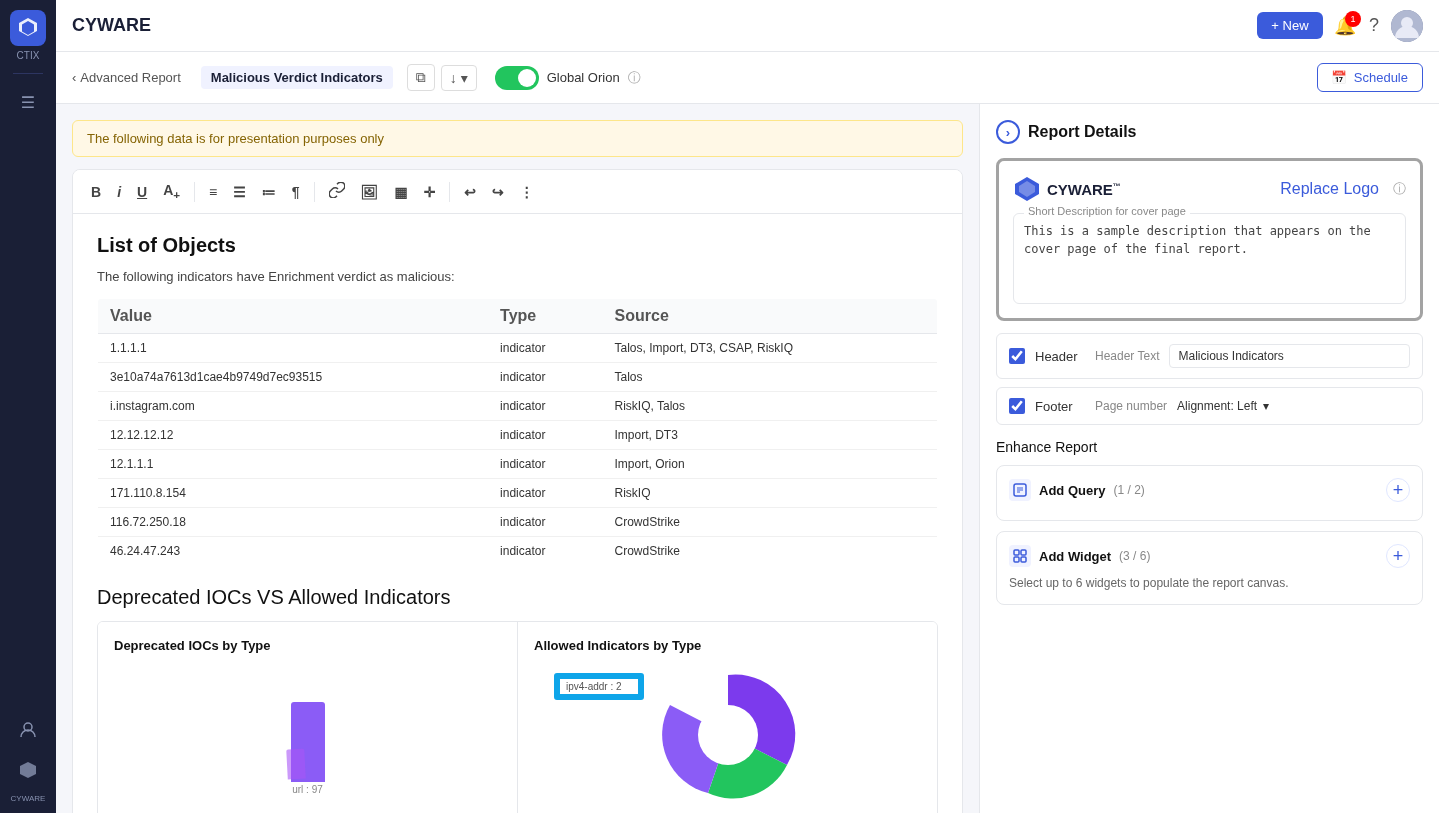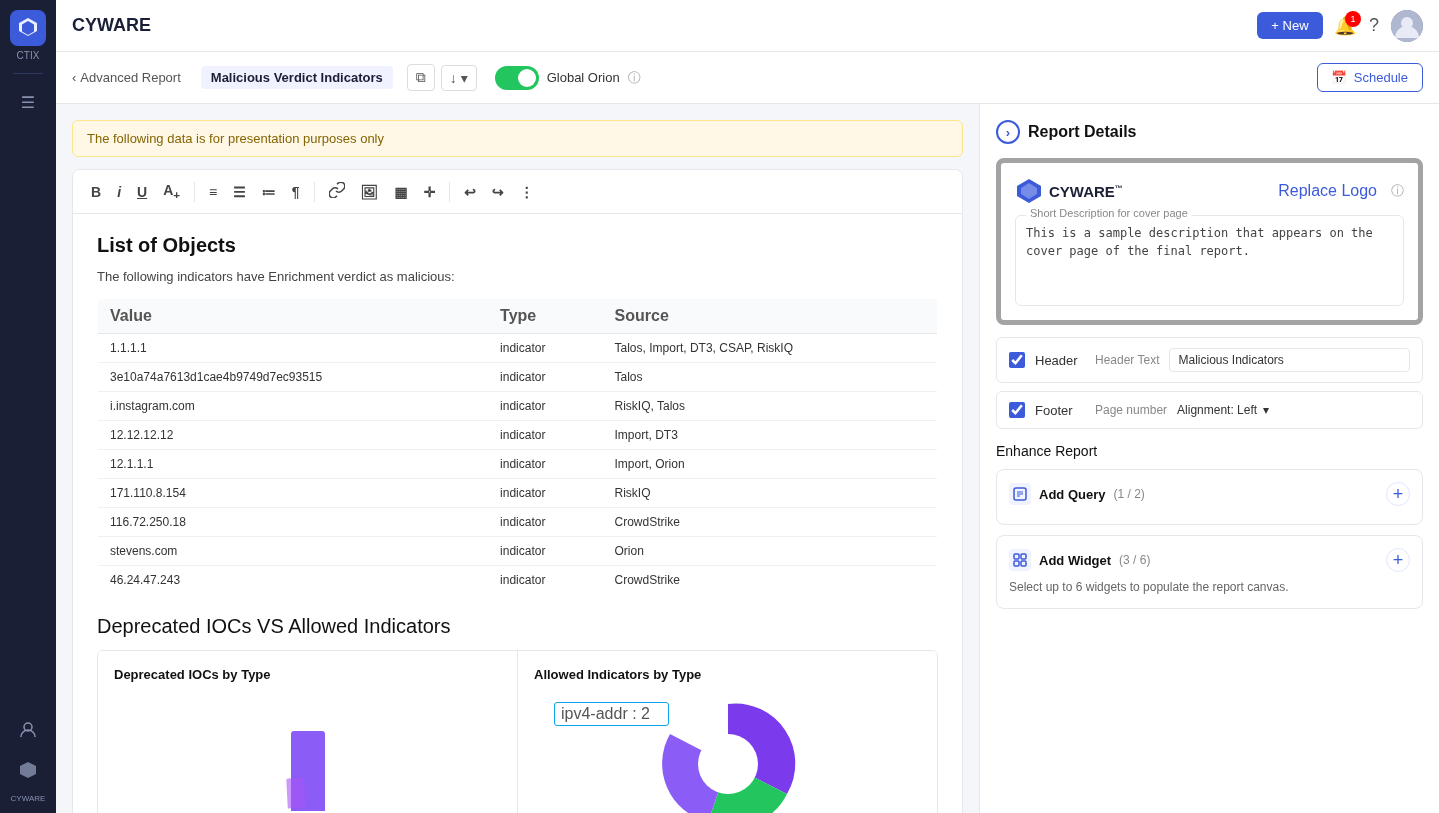--- a/index.html
+++ b/index.html
@@ -82,21 +82,21 @@
 
     
     .right-panel { width: 460px; background: white; border-left: 1px solid #e5e7eb; overflow-y: auto; padding: 16px; flex-shrink: 0; }
 
     
     .report-details-header { display: flex; align-items: center; gap: 8px; margin-bottom: 14px; }
     .expand-btn { width: 24px; height: 24px; border: 2px solid #3b5bdb; border-radius: 50%; background: white; color: #3b5bdb; cursor: pointer; font-size: 13px; font-weight: 700; display: flex; align-items: center; justify-content: center; }
     .report-details-title { font-size: 16px; font-weight: 700; color: #111; }
 
     
-    .logo-section { border: 5px solid #a3a3a3; border-radius: 8px; padding: 14px; margin-bottom: 12px; }
+    .logo-section { border: 3px solid #a3a3a3; border-radius: 8px; padding: 14px; margin-bottom: 12px; }
     .logo-row { display: flex; align-items: center; gap: 10px; margin-bottom: 10px; }
     .cyware-logo { display: flex; align-items: center; gap: 6px; }
     .logo-diamond { width: 28px; height: 28px; }
     .replace-logo-btn { color: #3b5bdb; font-size: 16px; cursor: pointer; text-decoration: none; }
     .info-circle { color: #aaa; cursor: pointer; margin-left: 4px; }
 
     
     .desc-field { position: relative; border: 1px solid #e5e7eb; border-radius: 6px; padding: 8px 10px; }
     .desc-label { position: absolute; top: -9px; left: 10px; background: white; padding: 0 4px; font-size: 11px; color: #888; }
     .desc-textarea { width: 100%; border: none; outline: none; font-size: 12px; color: #444; resize: none; min-height: 70px; line-height: 1.5; }
@@ -271,25 +271,20 @@
                   <td>171.110.8.154</td>
                   <td>indicator</td>
                   <td>RiskIQ</td>
                 </tr>
                 <tr>
                   <td>116.72.250.18</td>
                   <td>indicator</td>
                   <td>CrowdStrike</td>
                 </tr>
                 <tr>
-                  <td>stevens.com</td>
-                  <td>indicator</td>
-                  <td>Orion</td>
-                </tr>
-                <tr>
                   <td>46.24.47.243</td>
                   <td>indicator</td>
                   <td>CrowdStrike</td>
                 </tr>
               </tbody>
           </table>
 
           <div class="section-heading">Deprecated IOCs VS Allowed Indicators</div>
           <div class="charts-row">
 
@@ -316,21 +311,21 @@
 
                   <path d="M80 70 L80 10 A60 60 0 0 1 139 100 Z" fill="#7c3aed"></path>
 
                   <path d="M80 70 L139 100 A60 60 0 0 1 60 128 Z" fill="#22c55e"></path>
 
                   <path d="M80 70 L60 128 A60 60 0 0 1 22 40 Z" fill="#8b5cf6"></path>
 
                   <circle cx="80" cy="70" r="30" fill="white"></circle>
                 </svg>
 
-                <div style="position:absolute;top:8px;left:20px;font-size:16px;color:#555;background:rgba(255,255,255,0.9);padding:2px 6px;border-radius:3px;border:1px solid #0ea5e9;">
+                <div style="position:absolute;top:8px;left:20px;font-size:10px;color:#555;background:rgba(255,255,255,0.9);padding:2px 6px;border-radius:3px;border:6px solid #0ea5e9;">
                   <span>ipv4-addr : 2</span>
                   <div style="width:8px;height:8px;display:inline-block;"></div>
                 </div>
               </div>
             </div>
           </div>
         </div>
       </div>
     </div>
 

